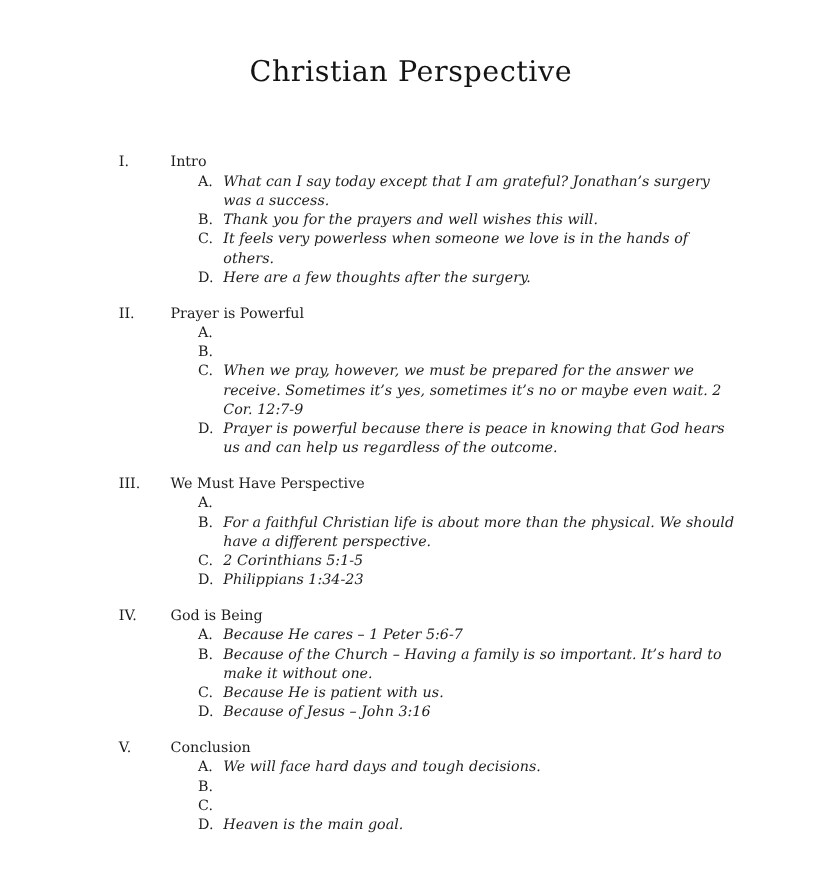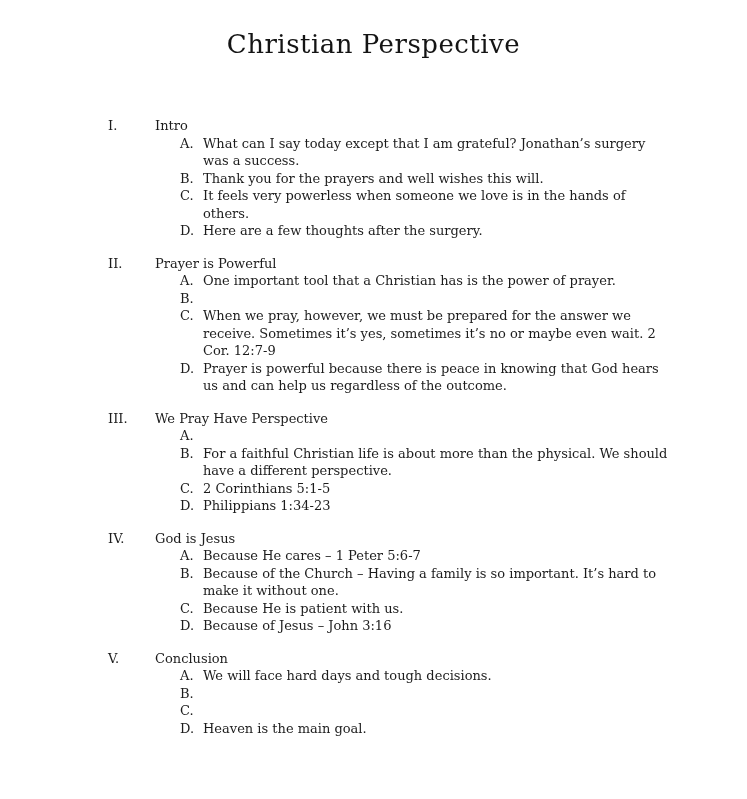--- a/index.html
+++ b/index.html
@@ -8,21 +8,21 @@
     width: 747px;
     height: 799px;
     font-family: "DejaVu Serif", "Liberation Serif", serif;
     color: #1c1c1c;
     overflow: hidden;
   }
   .page {
     width: 747px;
     height: 799px;
     background: #ffffff;
-    padding-top: 28px;
+    padding-top: 50px;
   }
   .doc-title {
     text-align: center;
     font-size: 26px;
     font-weight: 400;
     line-height: 32px;
     letter-spacing: 0.5px;
     margin-bottom: 57px;
     color: #141414;
   }
@@ -41,20 +41,21 @@
   .section-heading { flex: 1 1 auto; }
   .items { margin-left: 72px; }
   .item { display: flex; }
   .item-letter {
     flex: 0 0 23px;
     width: 23px;
   }
   .item-text {
     flex: 0 1 auto;
     max-width: 468px;
+    font-style: italic;
   }
 </style>
 </head>
 <body>
 
 <div class="page">
   <h1 class="doc-title">Christian Perspective</h1>
   <div class="outline">
   <div class="section">
     <div class="section-header">
@@ -85,21 +86,20 @@
   </div>
 
   <div class="section">
     <div class="section-header">
       <span class="section-numeral">II.</span>
       <span class="section-heading">Prayer is Powerful</span>
     </div>
     <div class="items">
   <div class="item">
     <span class="item-letter">A.</span>
-    <span class="item-text">One important tool that a Christian has is the power of prayer.</span>
   </div>
 
   <div class="item">
     <span class="item-letter">B.</span>
   </div>
 
   <div class="item">
     <span class="item-letter">C.</span>
     <span class="item-text">When we pray, however, we must be prepared for the answer we receive. Sometimes it’s yes, sometimes it’s no or maybe even wait. 2 Cor. 12:7-9</span>
   </div>
@@ -107,21 +107,21 @@
   <div class="item">
     <span class="item-letter">D.</span>
     <span class="item-text">Prayer is powerful because there is peace in knowing that God hears us and can help us regardless of the outcome.</span>
   </div>
 </div>
   </div>
 
   <div class="section">
     <div class="section-header">
       <span class="section-numeral">III.</span>
-      <span class="section-heading">We Pray Have Perspective</span>
+      <span class="section-heading">We Must Have Perspective</span>
     </div>
     <div class="items">
   <div class="item">
     <span class="item-letter">A.</span>
   </div>
 
   <div class="item">
     <span class="item-letter">B.</span>
     <span class="item-text">For a faithful Christian life is about more than the physical. We should have a different perspective.</span>
   </div>
@@ -134,21 +134,21 @@
   <div class="item">
     <span class="item-letter">D.</span>
     <span class="item-text">Philippians 1:34-23</span>
   </div>
 </div>
   </div>
 
   <div class="section">
     <div class="section-header">
       <span class="section-numeral">IV.</span>
-      <span class="section-heading">God is Jesus</span>
+      <span class="section-heading">God is Being</span>
     </div>
     <div class="items">
   <div class="item">
     <span class="item-letter">A.</span>
     <span class="item-text">Because He cares – 1 Peter 5:6-7</span>
   </div>
 
   <div class="item">
     <span class="item-letter">B.</span>
     <span class="item-text">Because of the Church – Having a family is so important. It’s hard to make it without one.</span>

